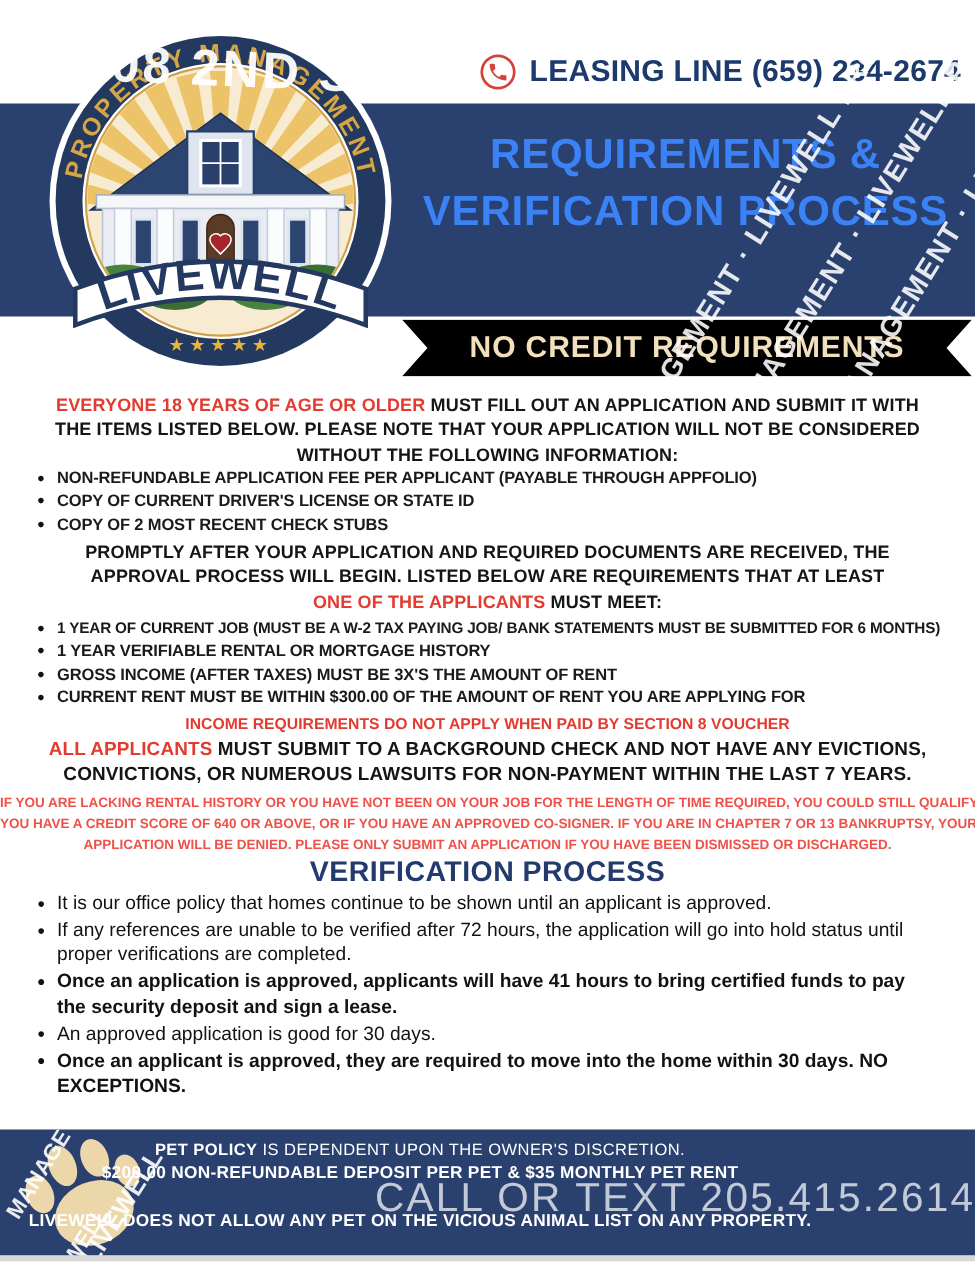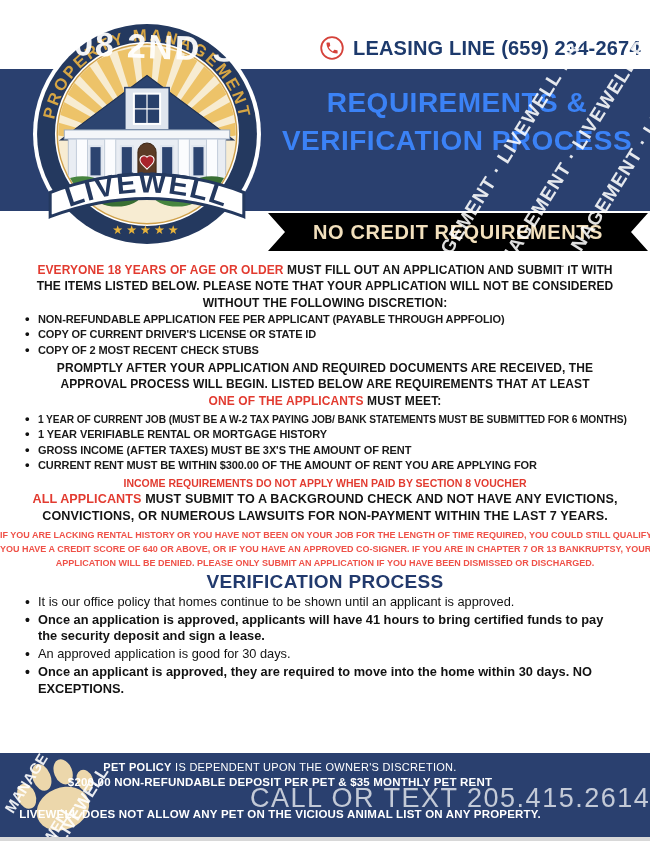--- a/index.html
+++ b/index.html
@@ -169,21 +169,21 @@
 <div class="wm-top">
   <div class="wm-address">08 2ND ST</div>
   <div class="wm-diag wm-d1">· LIVEWELL PROPERTY MANAGEMENT · LIVEWELL PROPERTY MANAGEMENT ·</div>
   <div class="wm-diag wm-d2">· LIVEWELL PROPERTY MANAGEMENT · LIVEWELL PROPERTY MANAGEMENT ·</div>
   <div class="wm-diag wm-d3">· LIVEWELL PROPERTY MANAGEMENT · LIVEWELL PROPERTY MANAGEMENT ·</div>
 </div>
 
 <div class="sec center nowrap para s-para1">
   <div><span class="red">EVERYONE 18 YEARS OF AGE OR OLDER</span><span> MUST FILL OUT AN APPLICATION AND SUBMIT IT WITH</span></div>
   <div>THE ITEMS LISTED BELOW. PLEASE NOTE THAT YOUR APPLICATION WILL NOT BE CONSIDERED</div>
-  <div>WITHOUT THE FOLLOWING DISCRETION:</div>
+  <div>WITHOUT THE FOLLOWING INFORMATION:</div>
 </div>
 
 <ul class="blist s-list1">
   <li>NON-REFUNDABLE APPLICATION FEE PER APPLICANT (PAYABLE THROUGH APPFOLIO)</li>
   <li>COPY OF CURRENT DRIVER'S LICENSE OR STATE ID</li>
   <li>COPY OF 2 MOST RECENT CHECK STUBS</li>
 </ul>
 
 <div class="sec center nowrap para s-para2">
   <div>PROMPTLY AFTER YOUR APPLICATION AND REQUIRED DOCUMENTS ARE RECEIVED, THE</div>
@@ -208,20 +208,21 @@
 <div class="sec center nowrap s-fine">
   <div>IF YOU ARE LACKING RENTAL HISTORY OR YOU HAVE NOT BEEN ON YOUR JOB FOR THE LENGTH OF TIME REQUIRED, YOU COULD STILL QUALIFY IF</div>
   <div>YOU HAVE A CREDIT SCORE OF 640 OR ABOVE, OR IF YOU HAVE AN APPROVED CO-SIGNER. IF YOU ARE IN CHAPTER 7 OR 13 BANKRUPTSY, YOUR</div>
   <div>APPLICATION WILL BE DENIED. PLEASE ONLY SUBMIT AN APPLICATION IF YOU HAVE BEEN DISMISSED OR DISCHARGED.</div>
 </div>
 
 <div class="sec center s-vh">VERIFICATION PROCESS</div>
 
 <ul class="blist vlist">
   <li>It is our office policy that homes continue to be shown until an applicant is approved.</li>
+  <li>If any references are unable to be verified after 72 hours, the application will go into hold status until proper verifications are completed.</li>
   <li class="bold">Once an application is approved, applicants will have 41 hours to bring certified funds to pay the security deposit and sign a lease.</li>
   <li>An approved application is good for 30 days.</li>
   <li class="bold">Once an applicant is approved, they are required to move into the home within 30 days. NO EXCEPTIONS.</li>
 </ul>
 
 <div class="footer">
   <svg class="paw" width="120" height="78" viewBox="0 0 120 78">
     <g transform="rotate(-22 55 45)" fill="#ecd7ab">
       <ellipse cx="55" cy="50" rx="27" ry="21"></ellipse>
       <ellipse cx="26" cy="25" rx="9" ry="13"></ellipse>

